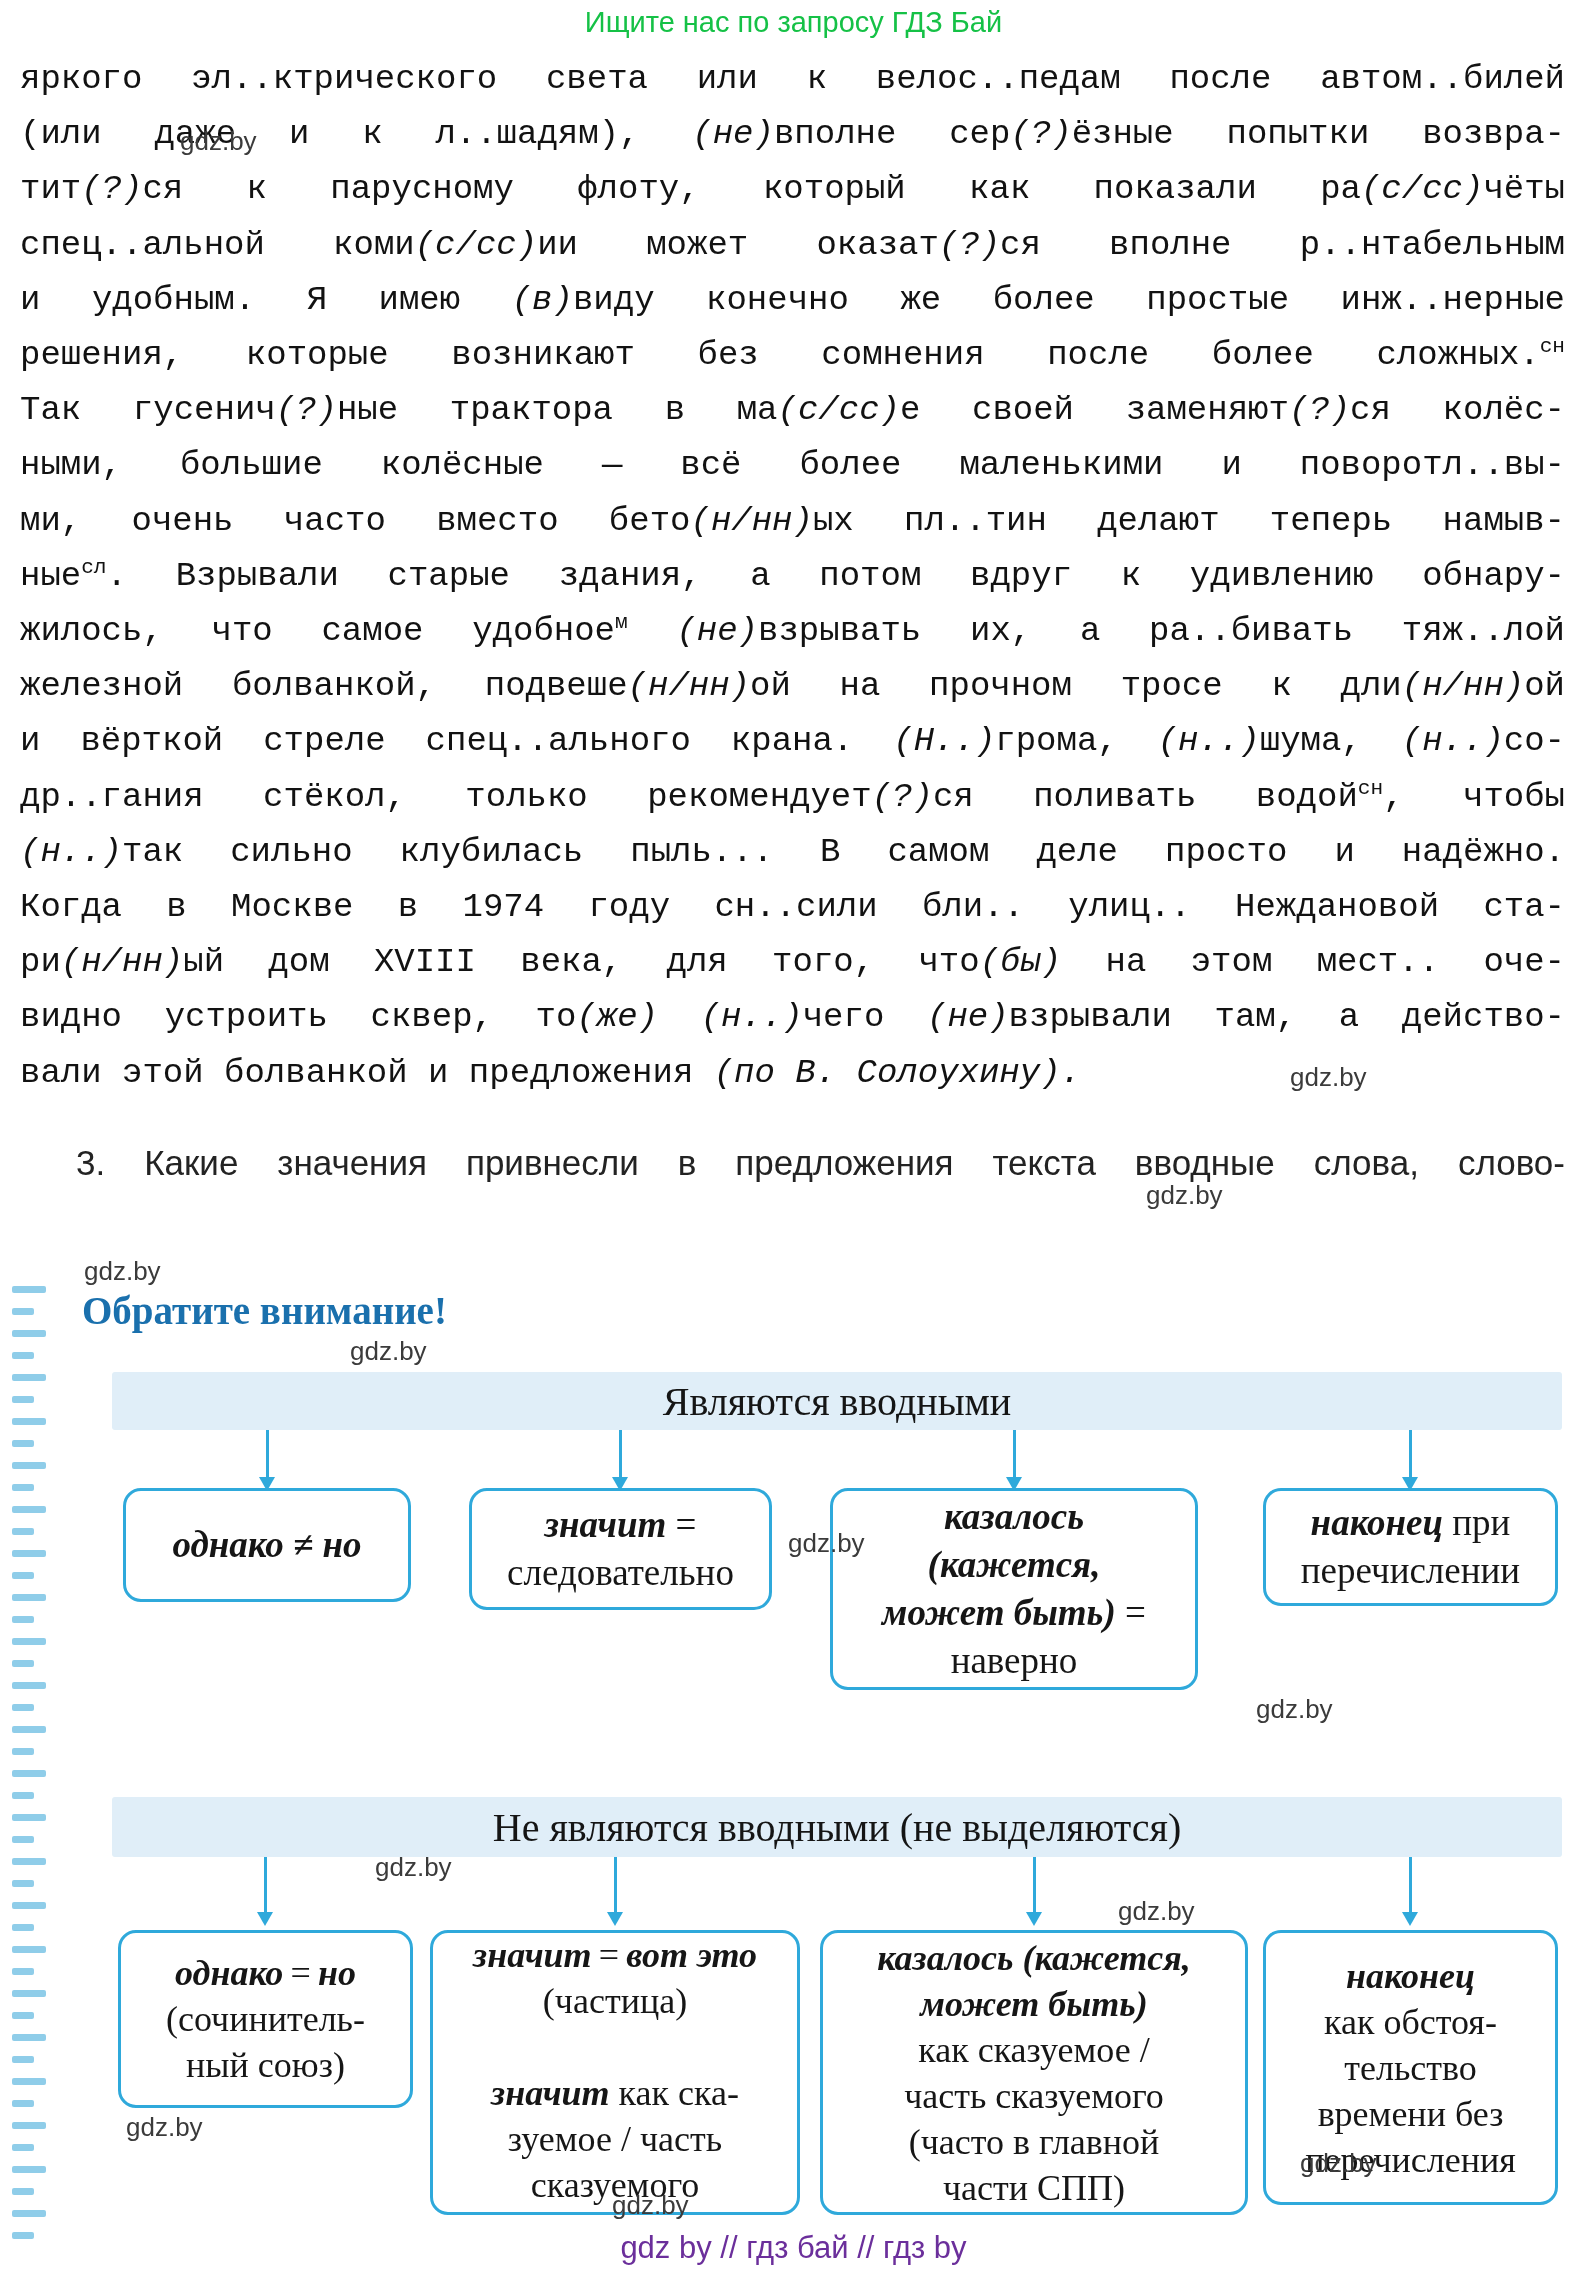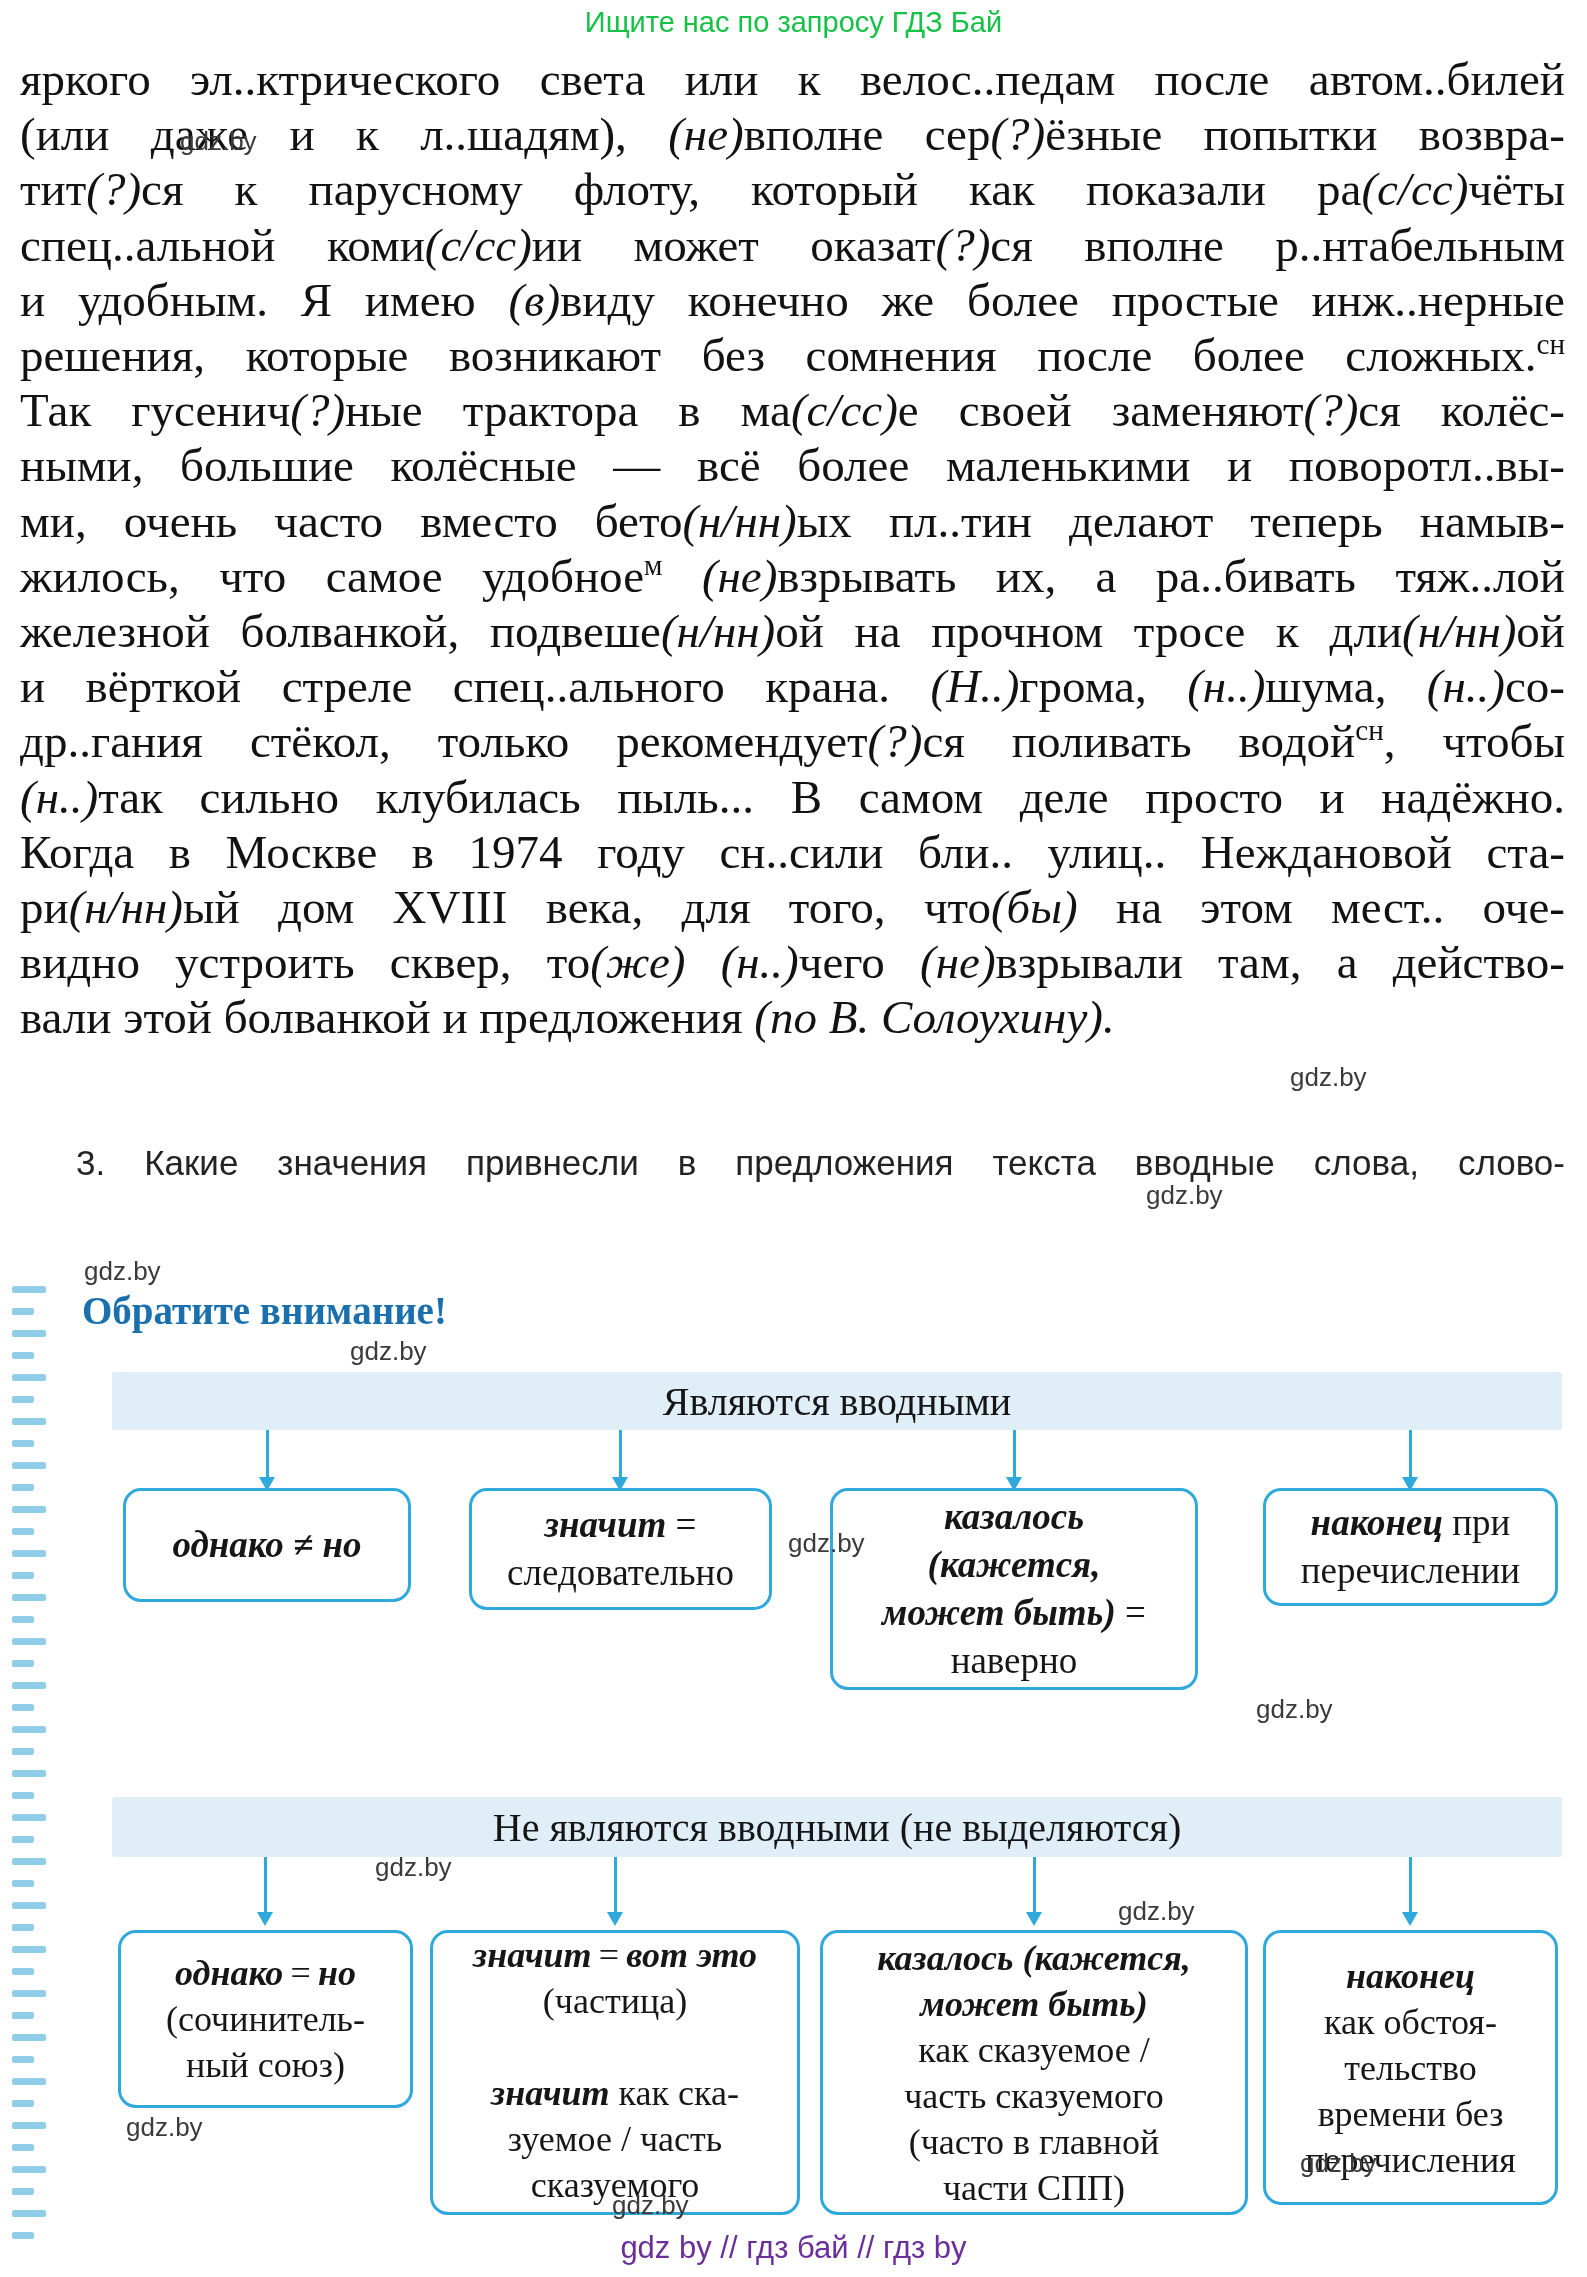--- a/index.html
+++ b/index.html
@@ -1,21 +1,21 @@
 <!DOCTYPE html>
 <html><head>
 <meta charset="utf-8">
 <style>
   html,body{margin:0;padding:0;background:#fff;}
   .page{position:relative;width:1587px;height:2277px;background:#fff;overflow:hidden;
         font-family:"Liberation Serif",serif;color:#141414;}
   .promo{position:absolute;left:0;top:6px;width:100%;text-align:center;
          font:29px "Liberation Sans",sans-serif;color:#15c146;}
   .exercise{position:absolute;left:20px;top:52px;width:1545px;
-            font-size:47px;line-height:55.2px;color:#121212;}
+            font-size:34px;line-height:55.2px;color:#121212;font-family:Liberation Mono, monospace;}
   .tline{text-align:justify;text-align-last:justify;}
   .tline.last{text-align-last:left;}
   .it{font-style:italic;}
   .bi{font-weight:700;font-style:italic;}
   sup{font-size:0.62em;line-height:0;}
   .question{position:absolute;left:20px;top:1138px;width:1545px;
             font-family:"Liberation Sans",sans-serif;font-size:35px;line-height:50px;color:#232323;}
   .q1{padding-left:56px;text-align:justify;text-align-last:justify;}
   .notice{position:absolute;left:82px;top:1288px;
           font-family:"Liberation Serif",serif;font-weight:700;font-size:39px;color:#1a70ad;}
@@ -47,20 +47,21 @@
   <div class="exercise">
       <div class="tline"><span>яркого эл..ктрического света или к велос..педам после автом..билей</span></div>
       <div class="tline"><span>(или даже и к л..шадям), </span><span class="it">(не)</span><span>вполне сер</span><span class="it">(?)</span><span>ёзные попытки возвра-</span></div>
       <div class="tline"><span>тит</span><span class="it">(?)</span><span>ся к парусному флоту, который как показали ра</span><span class="it">(с/сс)</span><span>чёты</span></div>
       <div class="tline"><span>спец..альной коми</span><span class="it">(с/сс)</span><span>ии может оказат</span><span class="it">(?)</span><span>ся вполне р..нтабельным</span></div>
       <div class="tline"><span>и удобным. Я имею </span><span class="it">(в)</span><span>виду конечно же более простые инж..нерные</span></div>
       <div class="tline"><span>решения, которые возникают без сомнения после более сложных.</span><sup>сн</sup></div>
       <div class="tline"><span>Так гусенич</span><span class="it">(?)</span><span>ные трактора в ма</span><span class="it">(с/сс)</span><span>е своей заменяют</span><span class="it">(?)</span><span>ся колёс-</span></div>
       <div class="tline"><span>ными, большие колёсные — всё более маленькими и поворотл..вы-</span></div>
       <div class="tline"><span>ми, очень часто вместо бето</span><span class="it">(н/нн)</span><span>ых пл..тин делают теперь намыв-</span></div>
+      <div class="tline"><span>ные</span><sup>сл</sup><span>. Взрывали старые здания, а потом вдруг к удивлению обнару-</span></div>
       <div class="tline"><span>жилось, что самое удобное</span><sup>м</sup><span>  </span><span class="it">(не)</span><span>взрывать их, а ра..бивать тяж..лой</span></div>
       <div class="tline"><span>железной болванкой, подвеше</span><span class="it">(н/нн)</span><span>ой на прочном тросе к дли</span><span class="it">(н/нн)</span><span>ой</span></div>
       <div class="tline"><span>и вёрткой стреле спец..ального крана. </span><span class="it">(Н..)</span><span>грома, </span><span class="it">(н..)</span><span>шума, </span><span class="it">(н..)</span><span>со-</span></div>
       <div class="tline"><span>др..гания стёкол, только рекомендует</span><span class="it">(?)</span><span>ся поливать водой</span><sup>сн</sup><span>, чтобы</span></div>
       <div class="tline"><span class="it">(н..)</span><span>так сильно клубилась пыль... В самом деле просто и надёжно.</span></div>
       <div class="tline"><span>Когда в Москве в 1974 году сн..сили бли.. улиц.. Неждановой ста-</span></div>
       <div class="tline"><span>ри</span><span class="it">(н/нн)</span><span>ый дом XVIII века, для того, что</span><span class="it">(бы)</span><span>  на этом мест.. оче-</span></div>
       <div class="tline"><span>видно устроить сквер, то</span><span class="it">(же)</span><span>  </span><span class="it">(н..)</span><span>чего </span><span class="it">(не)</span><span>взрывали там, а действо-</span></div>
       <div class="tline last"><span>вали этой болванкой и предложения </span><span class="it">(по В. Солоухину).</span></div>
     </div>

